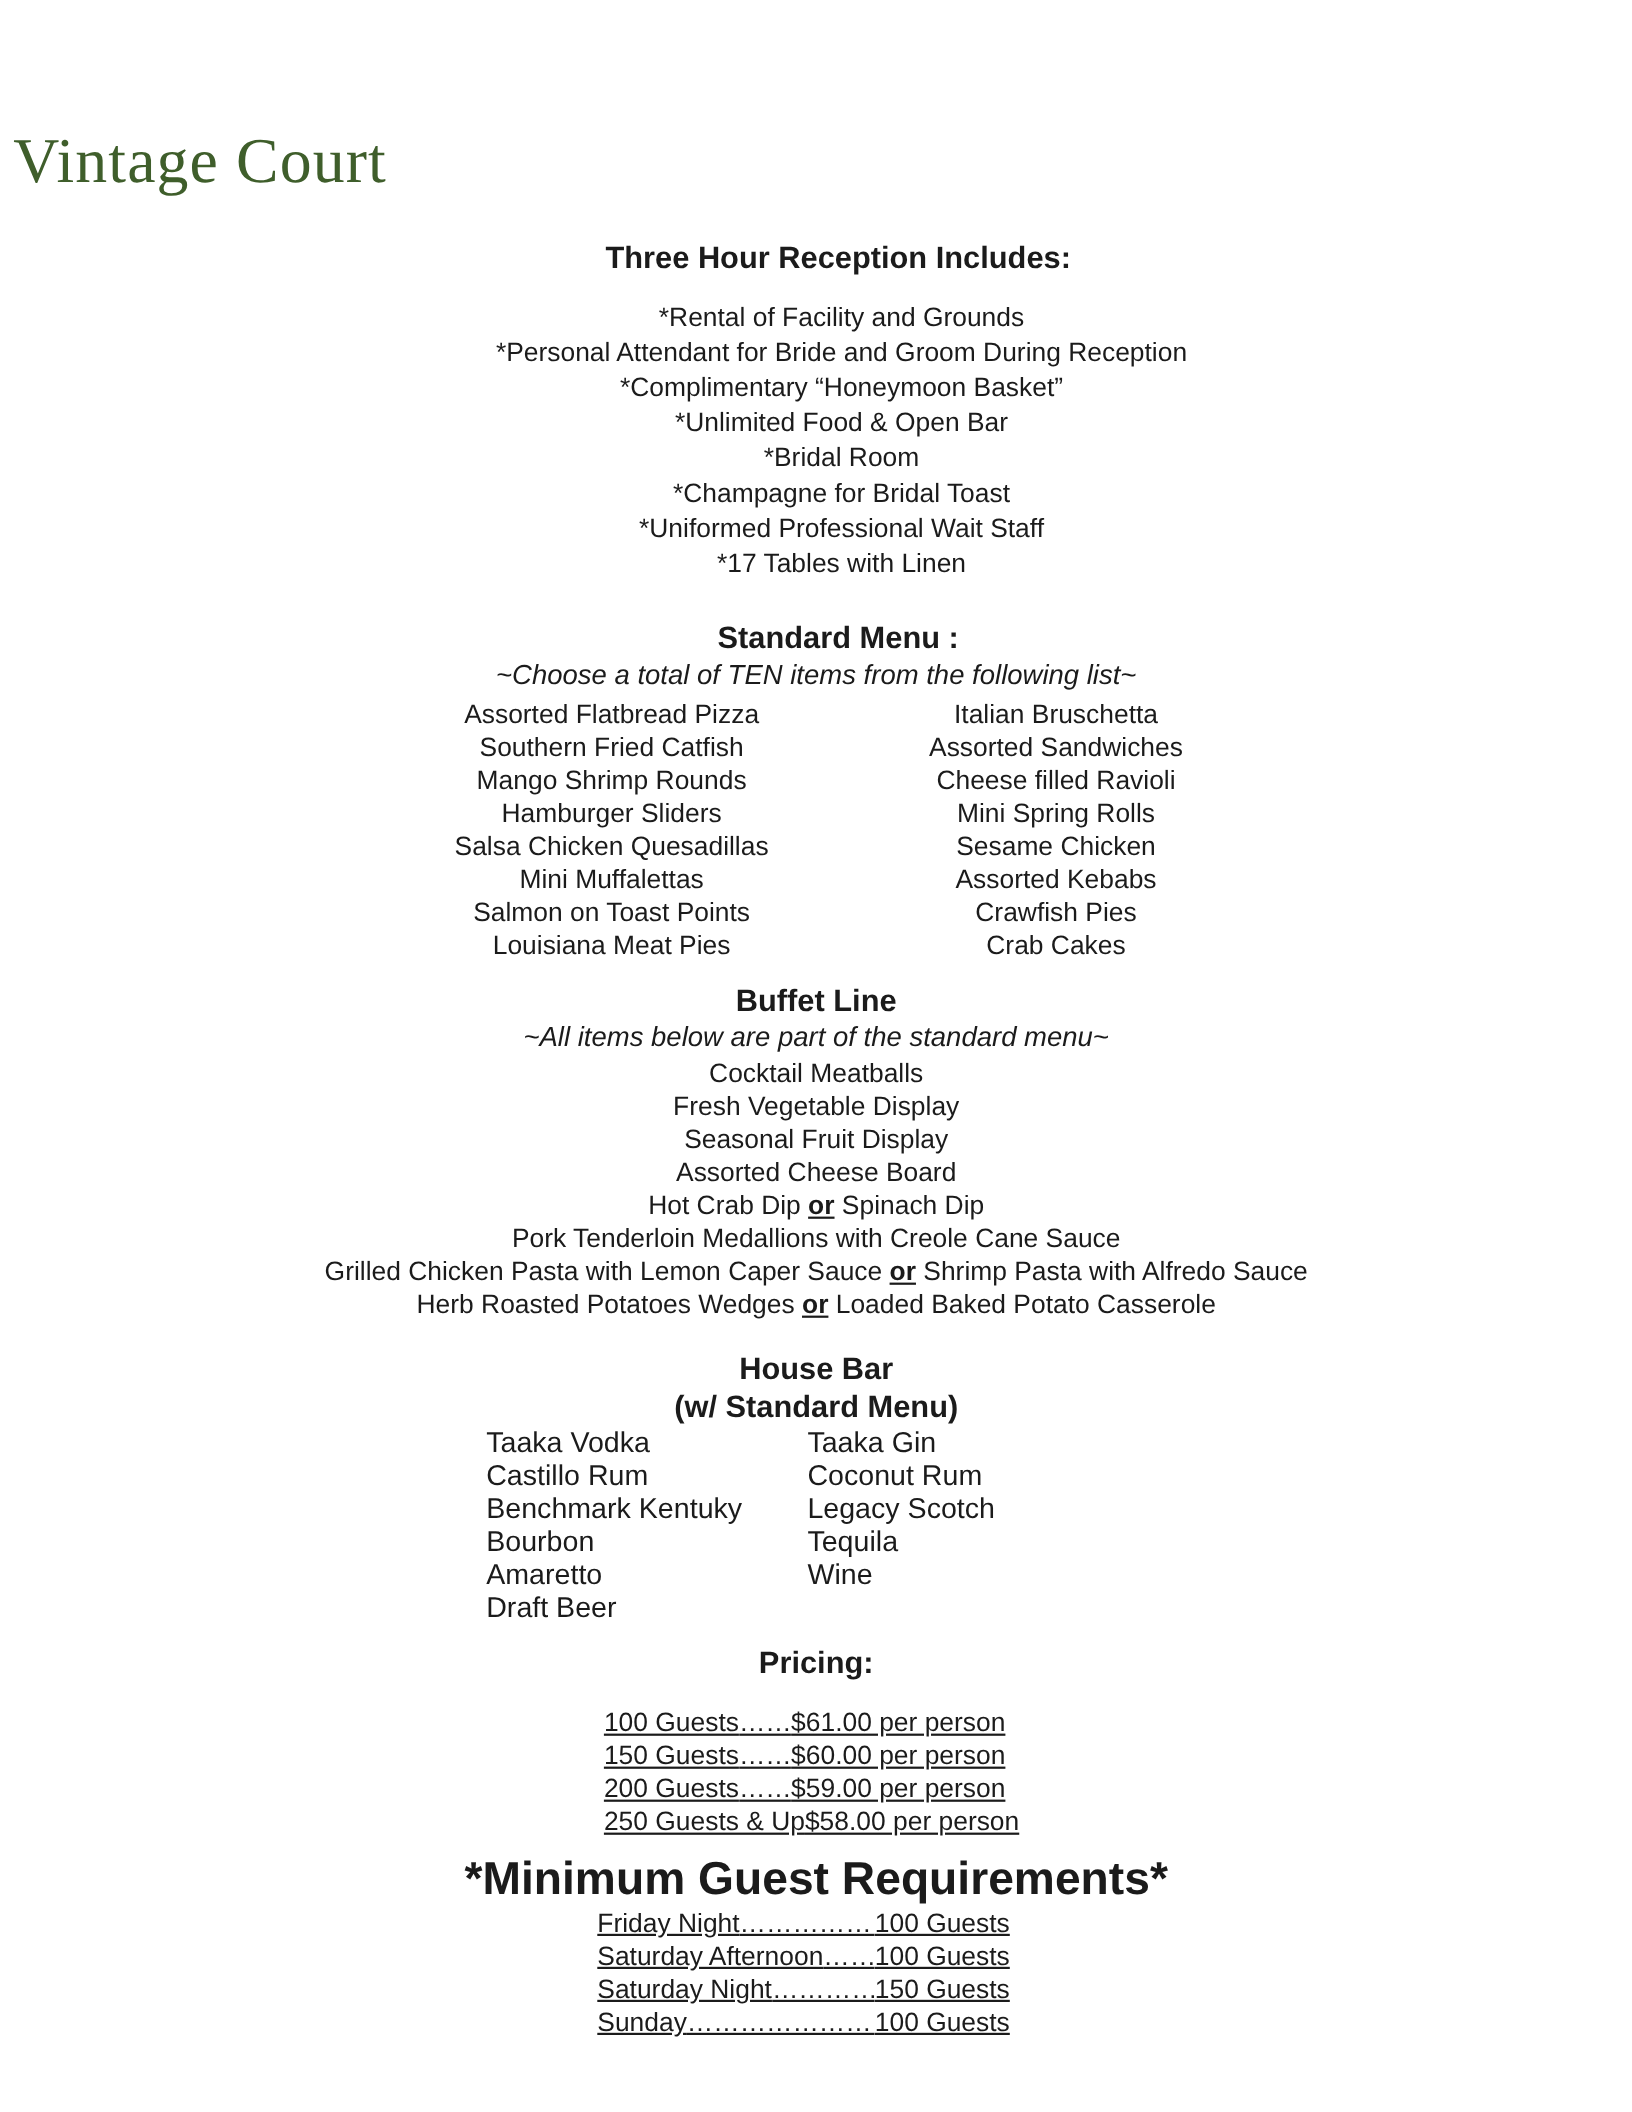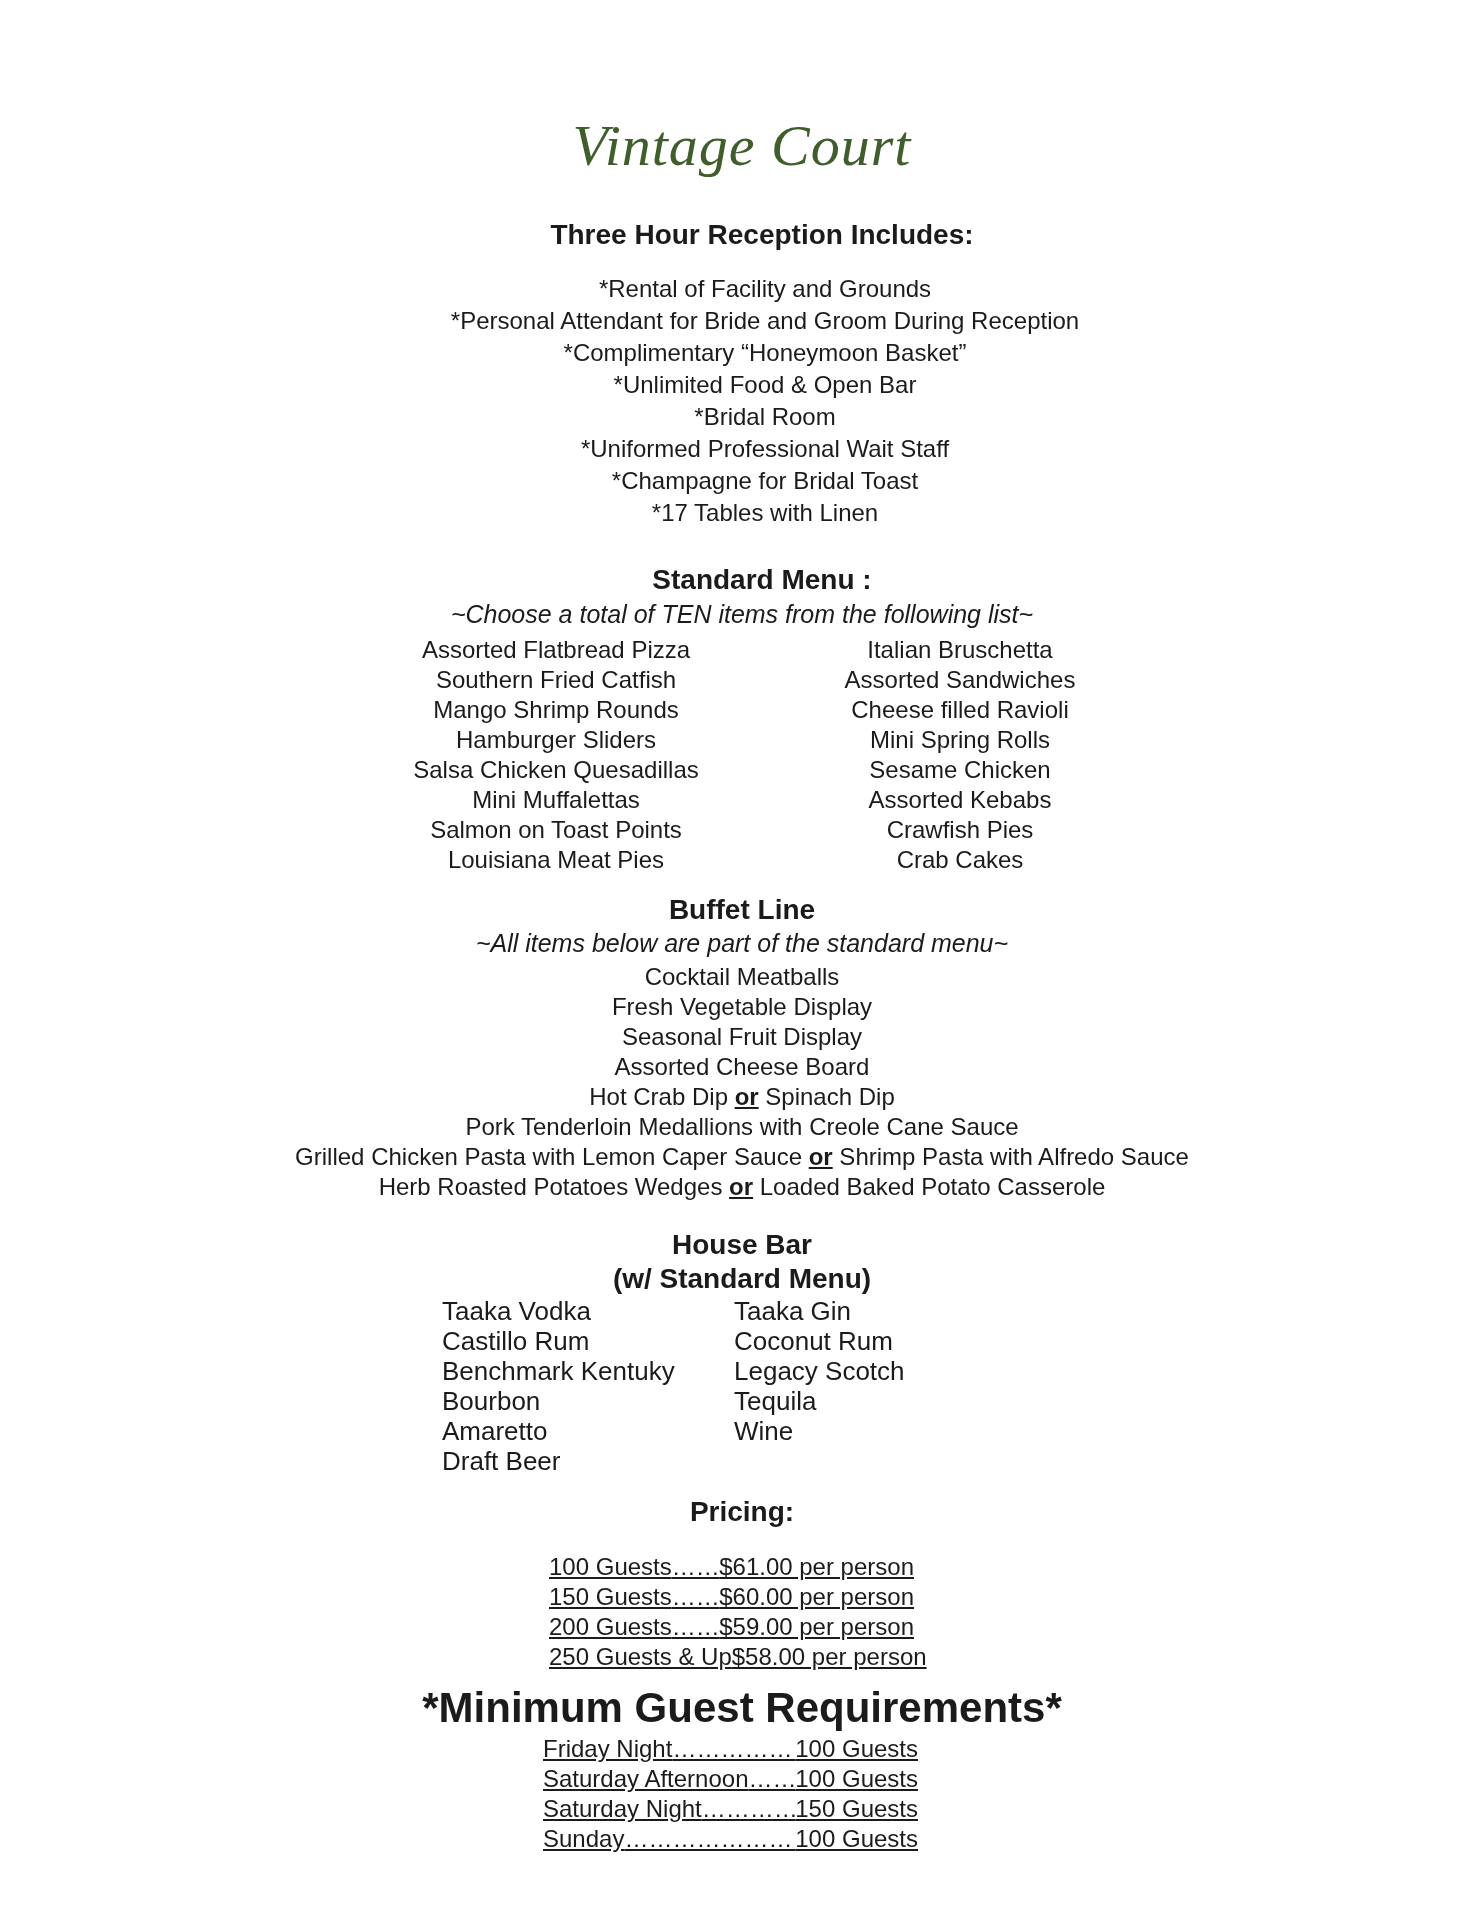--- a/index.html
+++ b/index.html
@@ -8,27 +8,26 @@
     height: 1920px;
     background: #ffffff;
     overflow: hidden;
     font-family: "Liberation Sans", sans-serif;
     color: #1b1b1b;
   }
   .page { width: 1484px; height: 1920px; position: relative; }
 
   .doc-title {
     margin-top: 106px;
-    text-align: center;
     font-family: "Liberation Serif", serif;
-    font-style: italic;
     font-size: 58px;
     line-height: 80px;
     color: #3f5e2b;
     letter-spacing: 1px;
+    padding-left: 12px;
   }
 
   .h-section {
     margin-top: 30px;
     text-align: center;
     font-size: 28px;
     font-weight: bold;
     line-height: 38px;
     padding-left: 40px;
   }
@@ -106,22 +105,22 @@
   <div class="doc-title">Vintage Court</div>
 
   <div class="h-section">Three Hour Reception Includes:</div>
 
   <div class="center-list reception-list">
     <div class="line">*Rental of Facility and Grounds</div>
     <div class="line">*Personal Attendant for Bride and Groom During Reception</div>
     <div class="line">*Complimentary “Honeymoon Basket”</div>
     <div class="line">*Unlimited Food &amp; Open Bar</div>
     <div class="line">*Bridal Room</div>
+    <div class="line">*Champagne for Bridal Toast</div>
     <div class="line">*Uniformed Professional Wait Staff</div>
-    <div class="line">*Champagne for Bridal Toast</div>
     <div class="line">*17 Tables with Linen</div>
   </div>
 
   <div class="h-section h-standard">Standard Menu :</div>
 
   <div class="note">~Choose a total of TEN items from the following list~</div>
 
   <div class="hors-grid">
     <div class="col">
       <div class="line">Assorted Flatbread Pizza</div>

